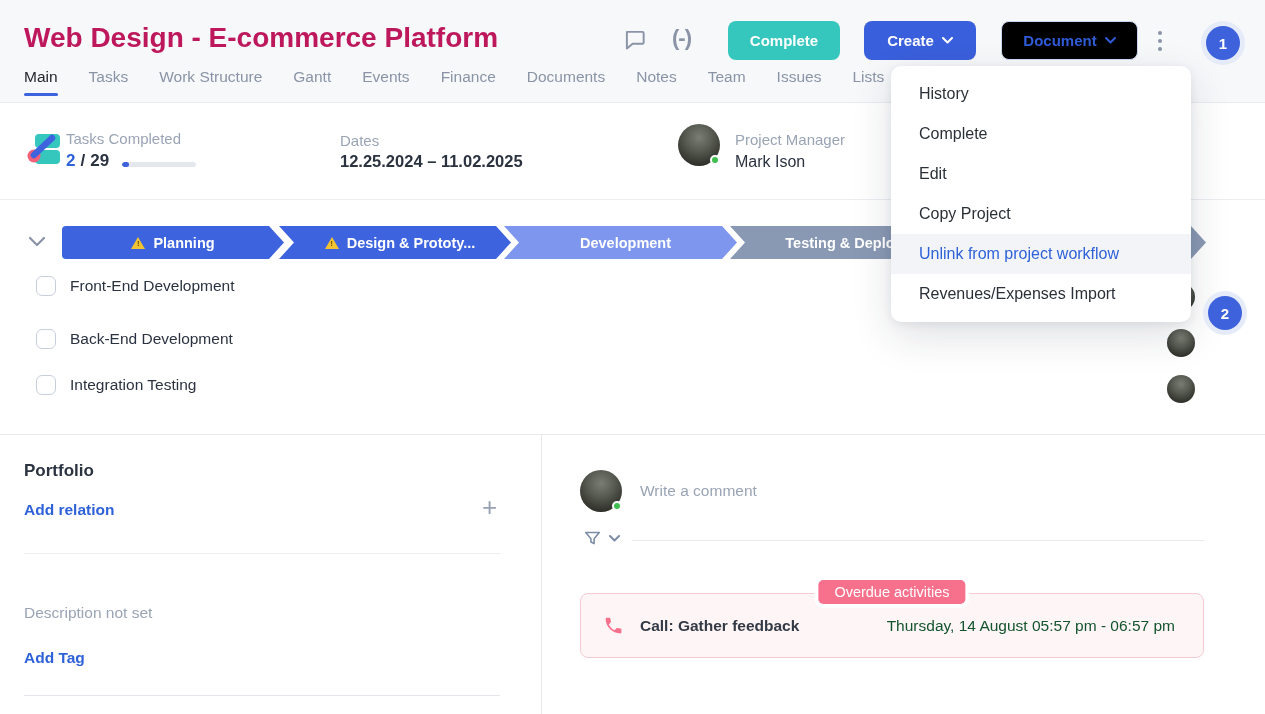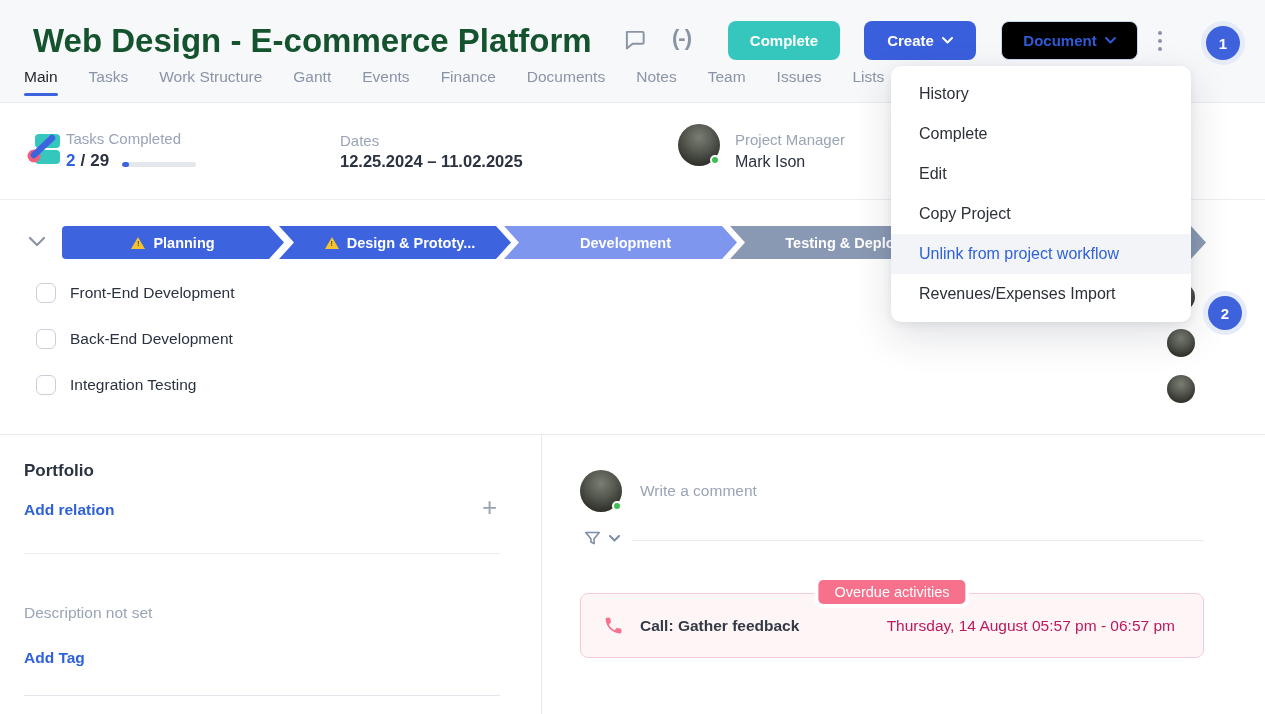--- a/index.html
+++ b/index.html
@@ -5,21 +5,21 @@
   * { margin:0; padding:0; box-sizing:border-box; }
   html,body { width:1265px; height:714px; }
   body {
     position:relative; overflow:hidden; background:#ffffff;
     font-family:"Liberation Sans", sans-serif; color:#2B3240;
   }
 
   
   .header { position:absolute; left:0; top:0; width:1265px; height:103px;
             background:#F7F8FA; border-bottom:1px solid #E9EBEF; z-index:2; }
-  .page-title { position:absolute; left:33px; top:22px; font-size:33px; font-weight:700; color:#14532d; }
+  .page-title { position:absolute; left:24px; top:22px; font-size:28px; font-weight:700; color:#be185d; }
   .icon-btn { position:absolute; top:27px; cursor:pointer; color:#8A94A6; }
   .link-glyph { font-size:22px; font-weight:700; letter-spacing:-1px; color:#8A94A6; }
   .btn { position:absolute; top:21px; height:39px; border-radius:8px; border:none;
          font-family:inherit; font-size:15px; font-weight:700; cursor:pointer;
          display:flex; align-items:center; justify-content:center; gap:8px; }
   .btn-complete { left:728px; width:112px; background:#35C7BE; color:#fff; }
   .btn-create   { left:864px; width:112px; background:#3A5FDC; color:#fff; }
   .btn-document { left:1001px; width:137px; background:#000000; color:#2F5BD7; border:1px solid #C9D6F2; }
   .kebab { position:absolute; left:1156px; top:29px; display:flex; flex-direction:column; gap:4px; cursor:pointer; padding:2px;}
   .kebab i { width:4px; height:4px; border-radius:50%; background:#8A94A6; }
@@ -101,21 +101,21 @@
   .comment-divider { position:absolute; left:632px; top:540px; width:572px; height:1px; background:#E8EAEE; }
 
   
   .overdue-box { position:absolute; left:580px; top:593px; width:624px; height:65px;
                  border:1px solid #F6CBD6; background:#FDF5F6; border-radius:8px;
                  display:flex; align-items:center; padding:0 28px 0 22px; }
   .overdue-badge { position:absolute; left:50%; top:-14px; transform:translateX(-50%);
                    background:#F7708C; color:#fff; font-size:14.5px; padding:4px 16px;
                    border-radius:5px; box-shadow:0 0 0 4px #fff; white-space:nowrap; }
   .overdue-title { font-size:15.5px; font-weight:700; color:#333A45; margin-left:16px; cursor:pointer; }
-  .overdue-time { margin-left:auto; font-size:15.5px; color:#be185d; }
+  .overdue-time { margin-left:auto; font-size:15.5px; color:#14532d; }
 
   
   .menu { position:absolute; left:891px; top:66px; width:300px; background:#fff;
           border-radius:10px; padding:8px 0; z-index:20;
           box-shadow:0 14px 40px rgba(25,35,60,.14), 0 2px 8px rgba(25,35,60,.08); }
   .menu-item { padding:11px 28px; font-size:16px; color:#2B3038; cursor:pointer; }
   .menu-item.highlighted { background:#F2F4F8; color:#2F62D9; }
 </style>
 </head>
 <body>
@@ -217,21 +217,21 @@
 <div class="stage stage-light clip-mid" style="left:504px; width:233px; padding-left:10px;">
   <span>Development</span>
 </div>
 <div class="stage stage-gray clip-mid" style="left:730px; width:243px; padding-left:10px;">
   <span>Testing &amp; Deploym...</span>
 </div>
 <div class="stage stage-gray clip-mid" style="left:966px; width:240px;">
   <span></span>
 </div>
 
-<div class="task-row" style="top:283px;">
+<div class="task-row" style="top:276px;">
   <span class="checkbox"></span>
   <span class="task-label">Front-End Development</span>
 </div>
 <div class="task-row" style="top:329px;">
   <span class="checkbox"></span>
   <span class="task-label">Back-End Development</span>
 </div>
 <div class="task-row" style="top:375px;">
   <span class="checkbox"></span>
   <span class="task-label">Integration Testing</span>

